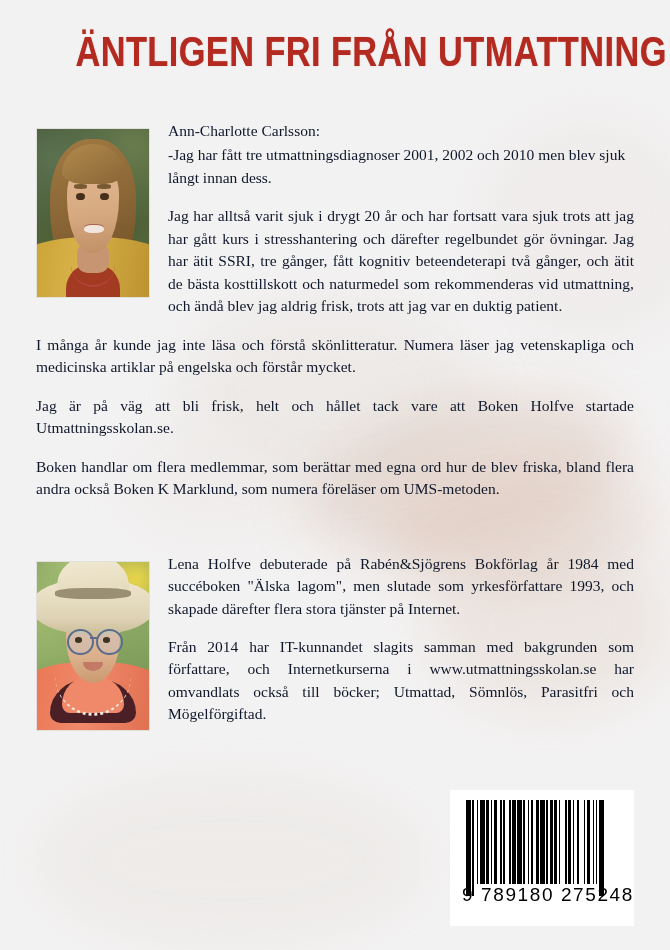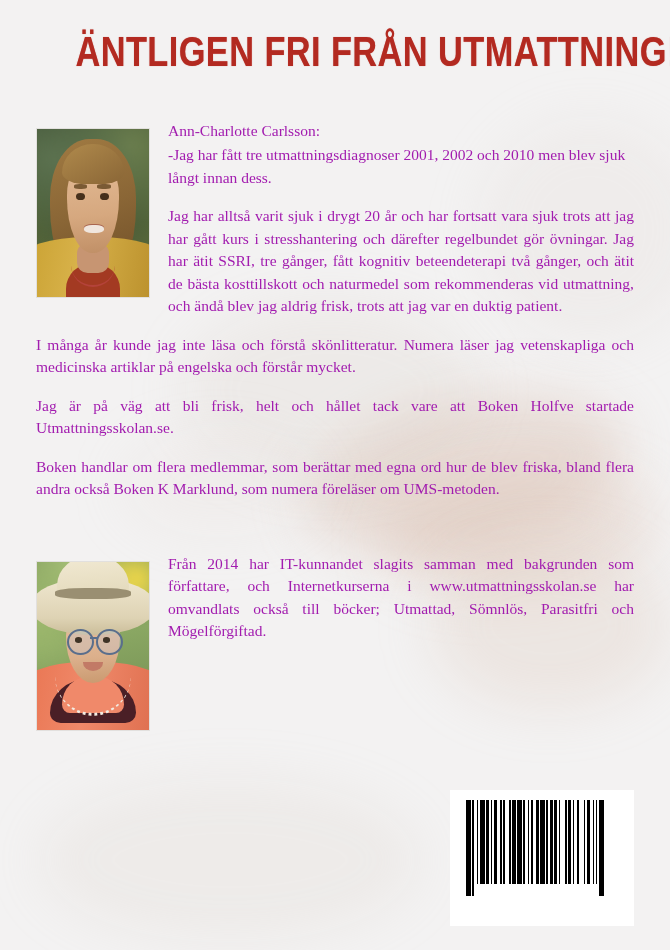--- a/index.html
+++ b/index.html
@@ -230,21 +230,21 @@
   .ph2 .bridge { left: 47%; top: 45%; width: 7%; height: 2px; background: #5a6e8c; }
   .ph2 .eye-l { left: 34%; top: 45%; width: 6%; height: 3.2%; background: #3f3326; border-radius: 50%; }
   .ph2 .eye-r { left: 59%; top: 45%; width: 6%; height: 3.2%; background: #3f3326; border-radius: 50%; }
   .ph2 .smile {
     left: 41%; top: 60%; width: 18%; height: 5%;
     background: #c27a66; border-radius: 0 0 50% 50% / 0 0 100% 100%;
   }
 
   p.para {
     margin: 0 0 16px 0;
-    color: #a21caf;
+    color: #0f172a;
     font-size: 15.5px;
     line-height: 1.45;
     text-align: justify;
     text-justify: inter-word;
     hyphens: none;
   }
   p.lead { margin-bottom: 16px; }
 
   .gap-mid { height: 36px; clear: both; }
 
@@ -347,20 +347,21 @@
         <div class="ph-layer hat-crown"></div>
         <div class="ph-layer hat-band"></div>
         <div class="ph-layer glass-l"></div>
         <div class="ph-layer glass-r"></div>
         <div class="ph-layer bridge"></div>
         <div class="ph-layer eye-l"></div>
         <div class="ph-layer eye-r"></div>
         <div class="ph-layer smile"></div>
       </div>
 
+      <p class="para">Lena Holfve debuterade på Rabén&amp;Sjögrens Bokförlag år 1984 med succéboken "Älska lagom", men slutade som yrkesförfattare 1993, och skapade därefter flera stora tjänster på Internet.</p>
 
       <p class="para">Från 2014 har IT-kunnandet slagits samman med bakgrunden som författare, och Internetkurserna i www.utmattningsskolan.se har omvandlats också till böcker; Utmattad, Sömnlös, Parasitfri och Mögelförgiftad.</p>
     </div>
 
   </div>
 
   <div class="barcode-box">
     <div class="bars">
         <span class="tall" style="width: 4.65px;"></span>
         <span class="g tall" style="width: 1.55px; background: transparent;"></span>
@@ -416,15 +417,16 @@
         <span class="g short" style="width: 1.55px; background: transparent;"></span>
         <span class="short" style="width: 3.1px;"></span>
         <span class="g short" style="width: 3.1px; background: transparent;"></span>
         <span class="short" style="width: 1.55px;"></span>
         <span class="g short" style="width: 1.55px; background: transparent;"></span>
         <span class="short" style="width: 1.55px;"></span>
         <span class="g tall" style="width: 1.55px; background: transparent;"></span>
         <span class="tall" style="width: 4.65px;"></span>
         <span class="g tall" style="width: 3.1px; background: transparent;"></span>
       </div>
+    <div class="barcode-digits">9 789180 275248</div>
   </div>
 
 </div>
 
 </body></html>

